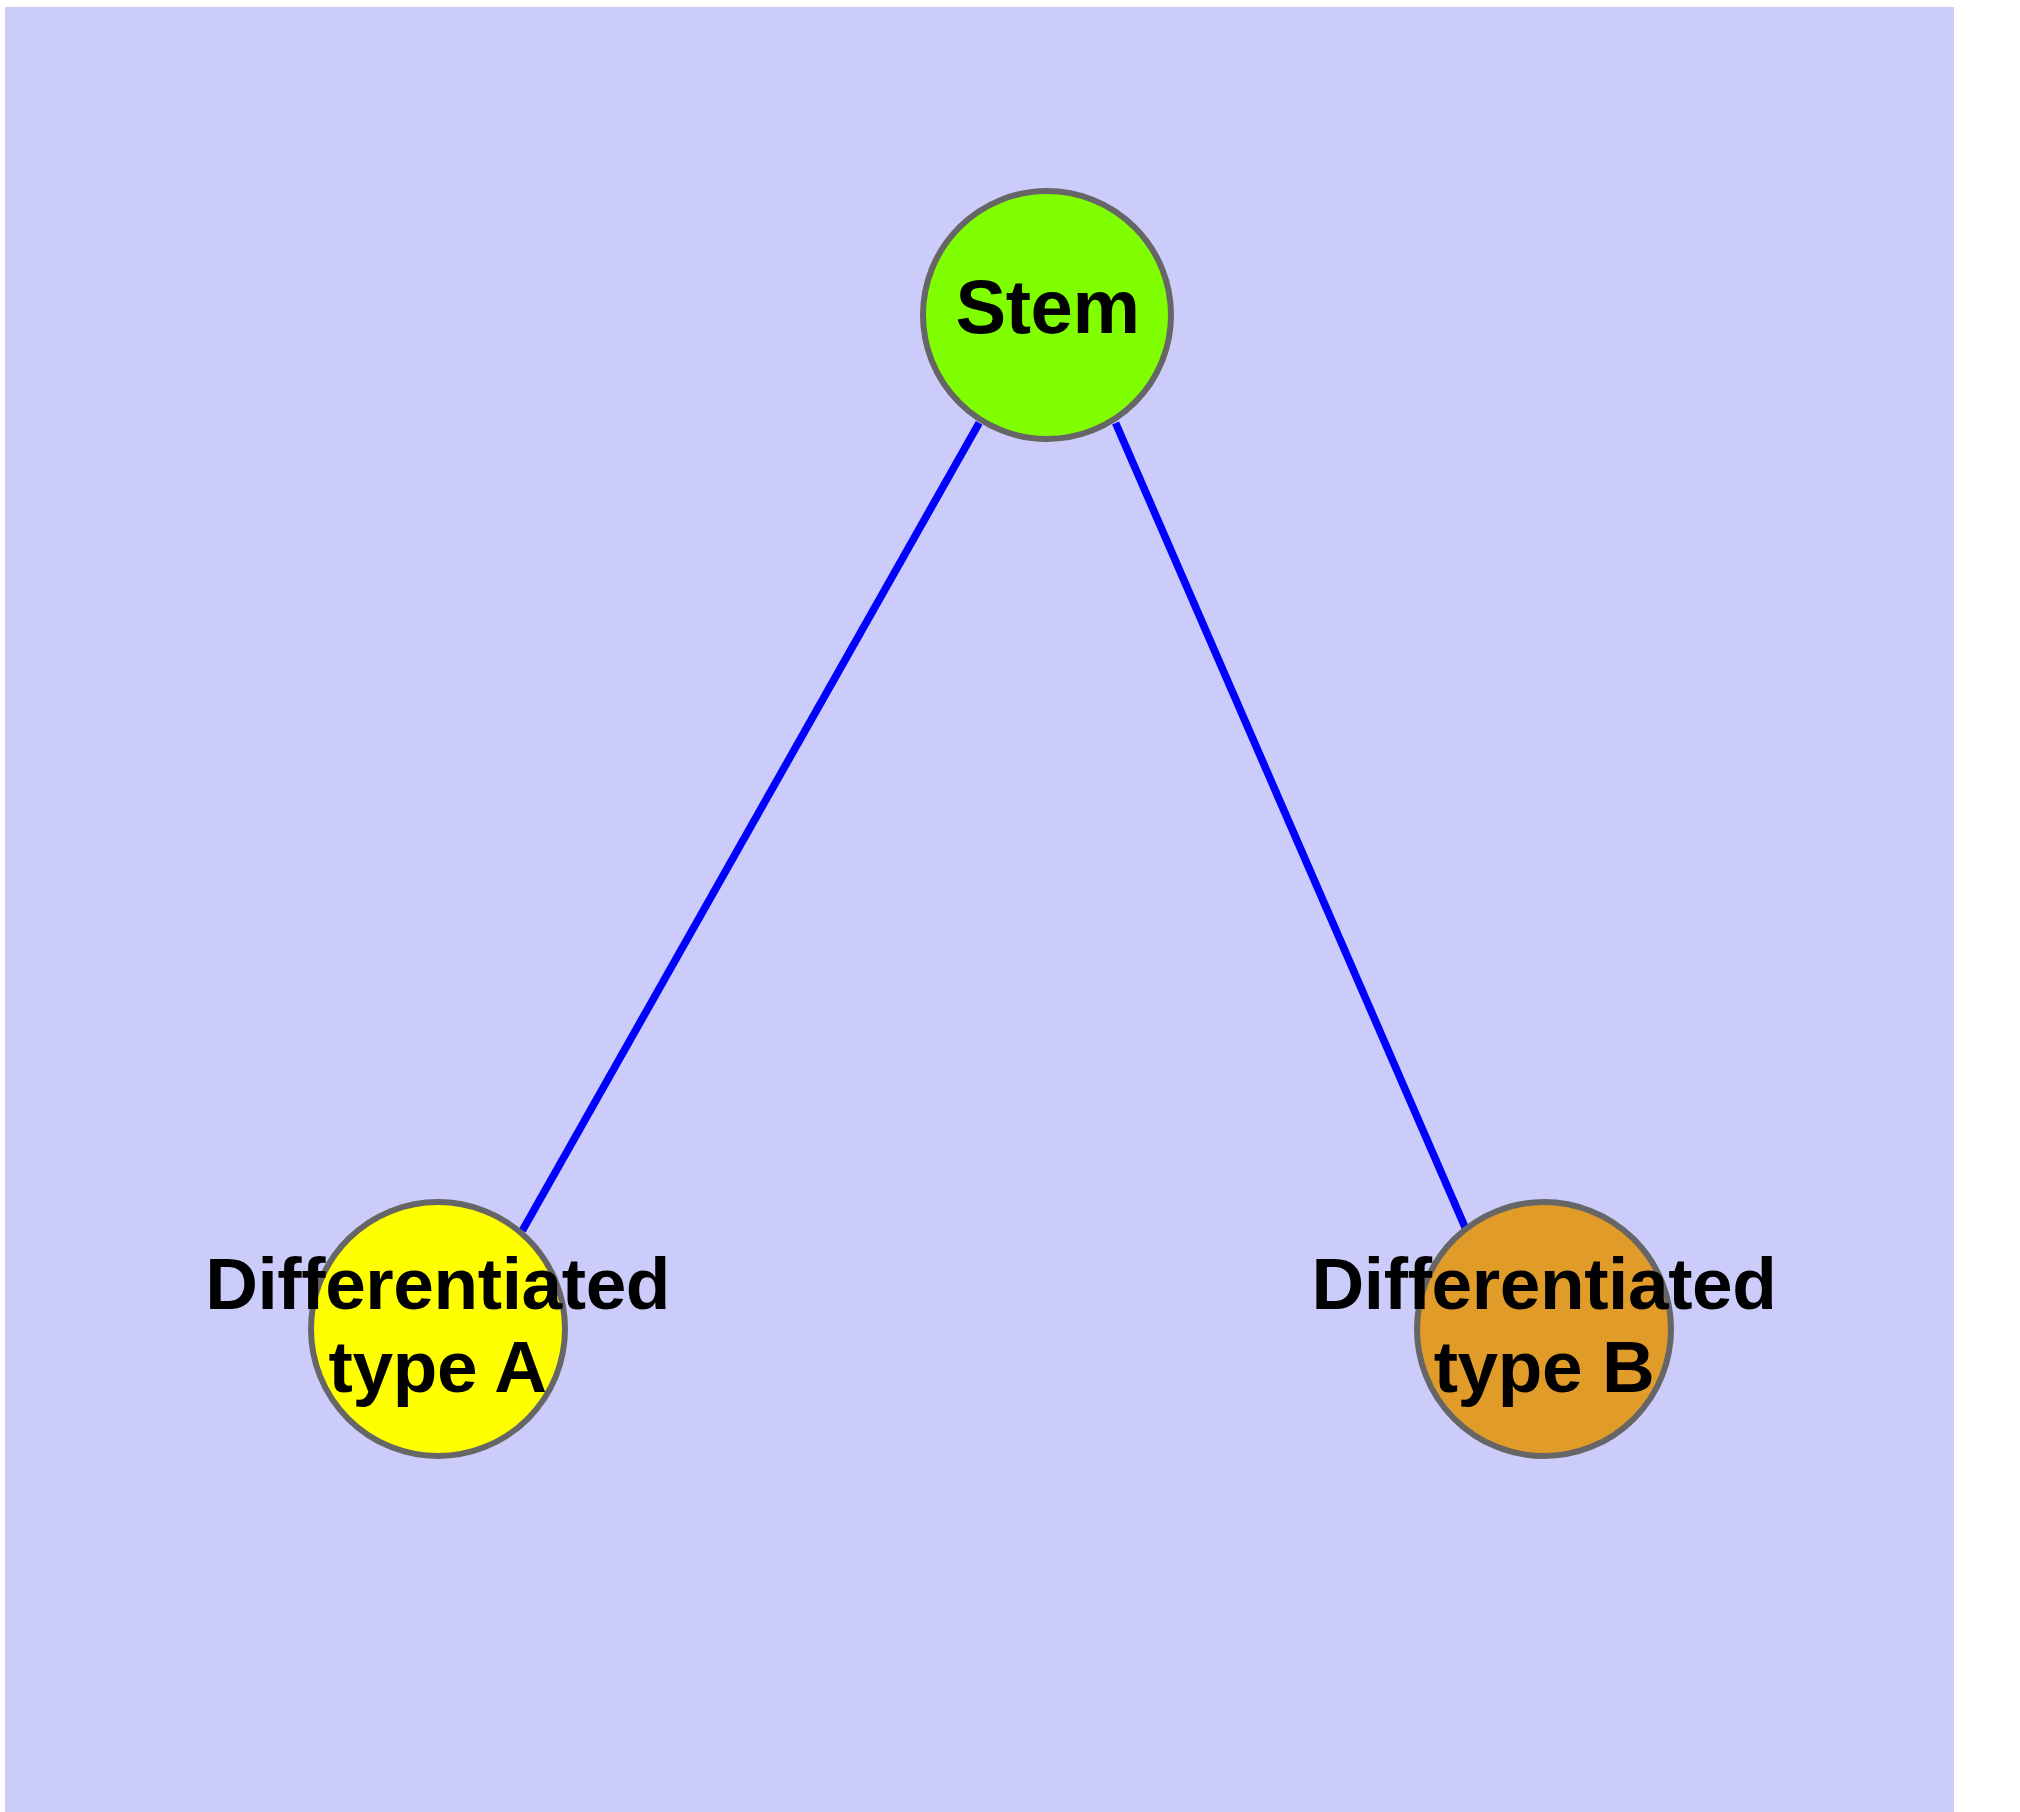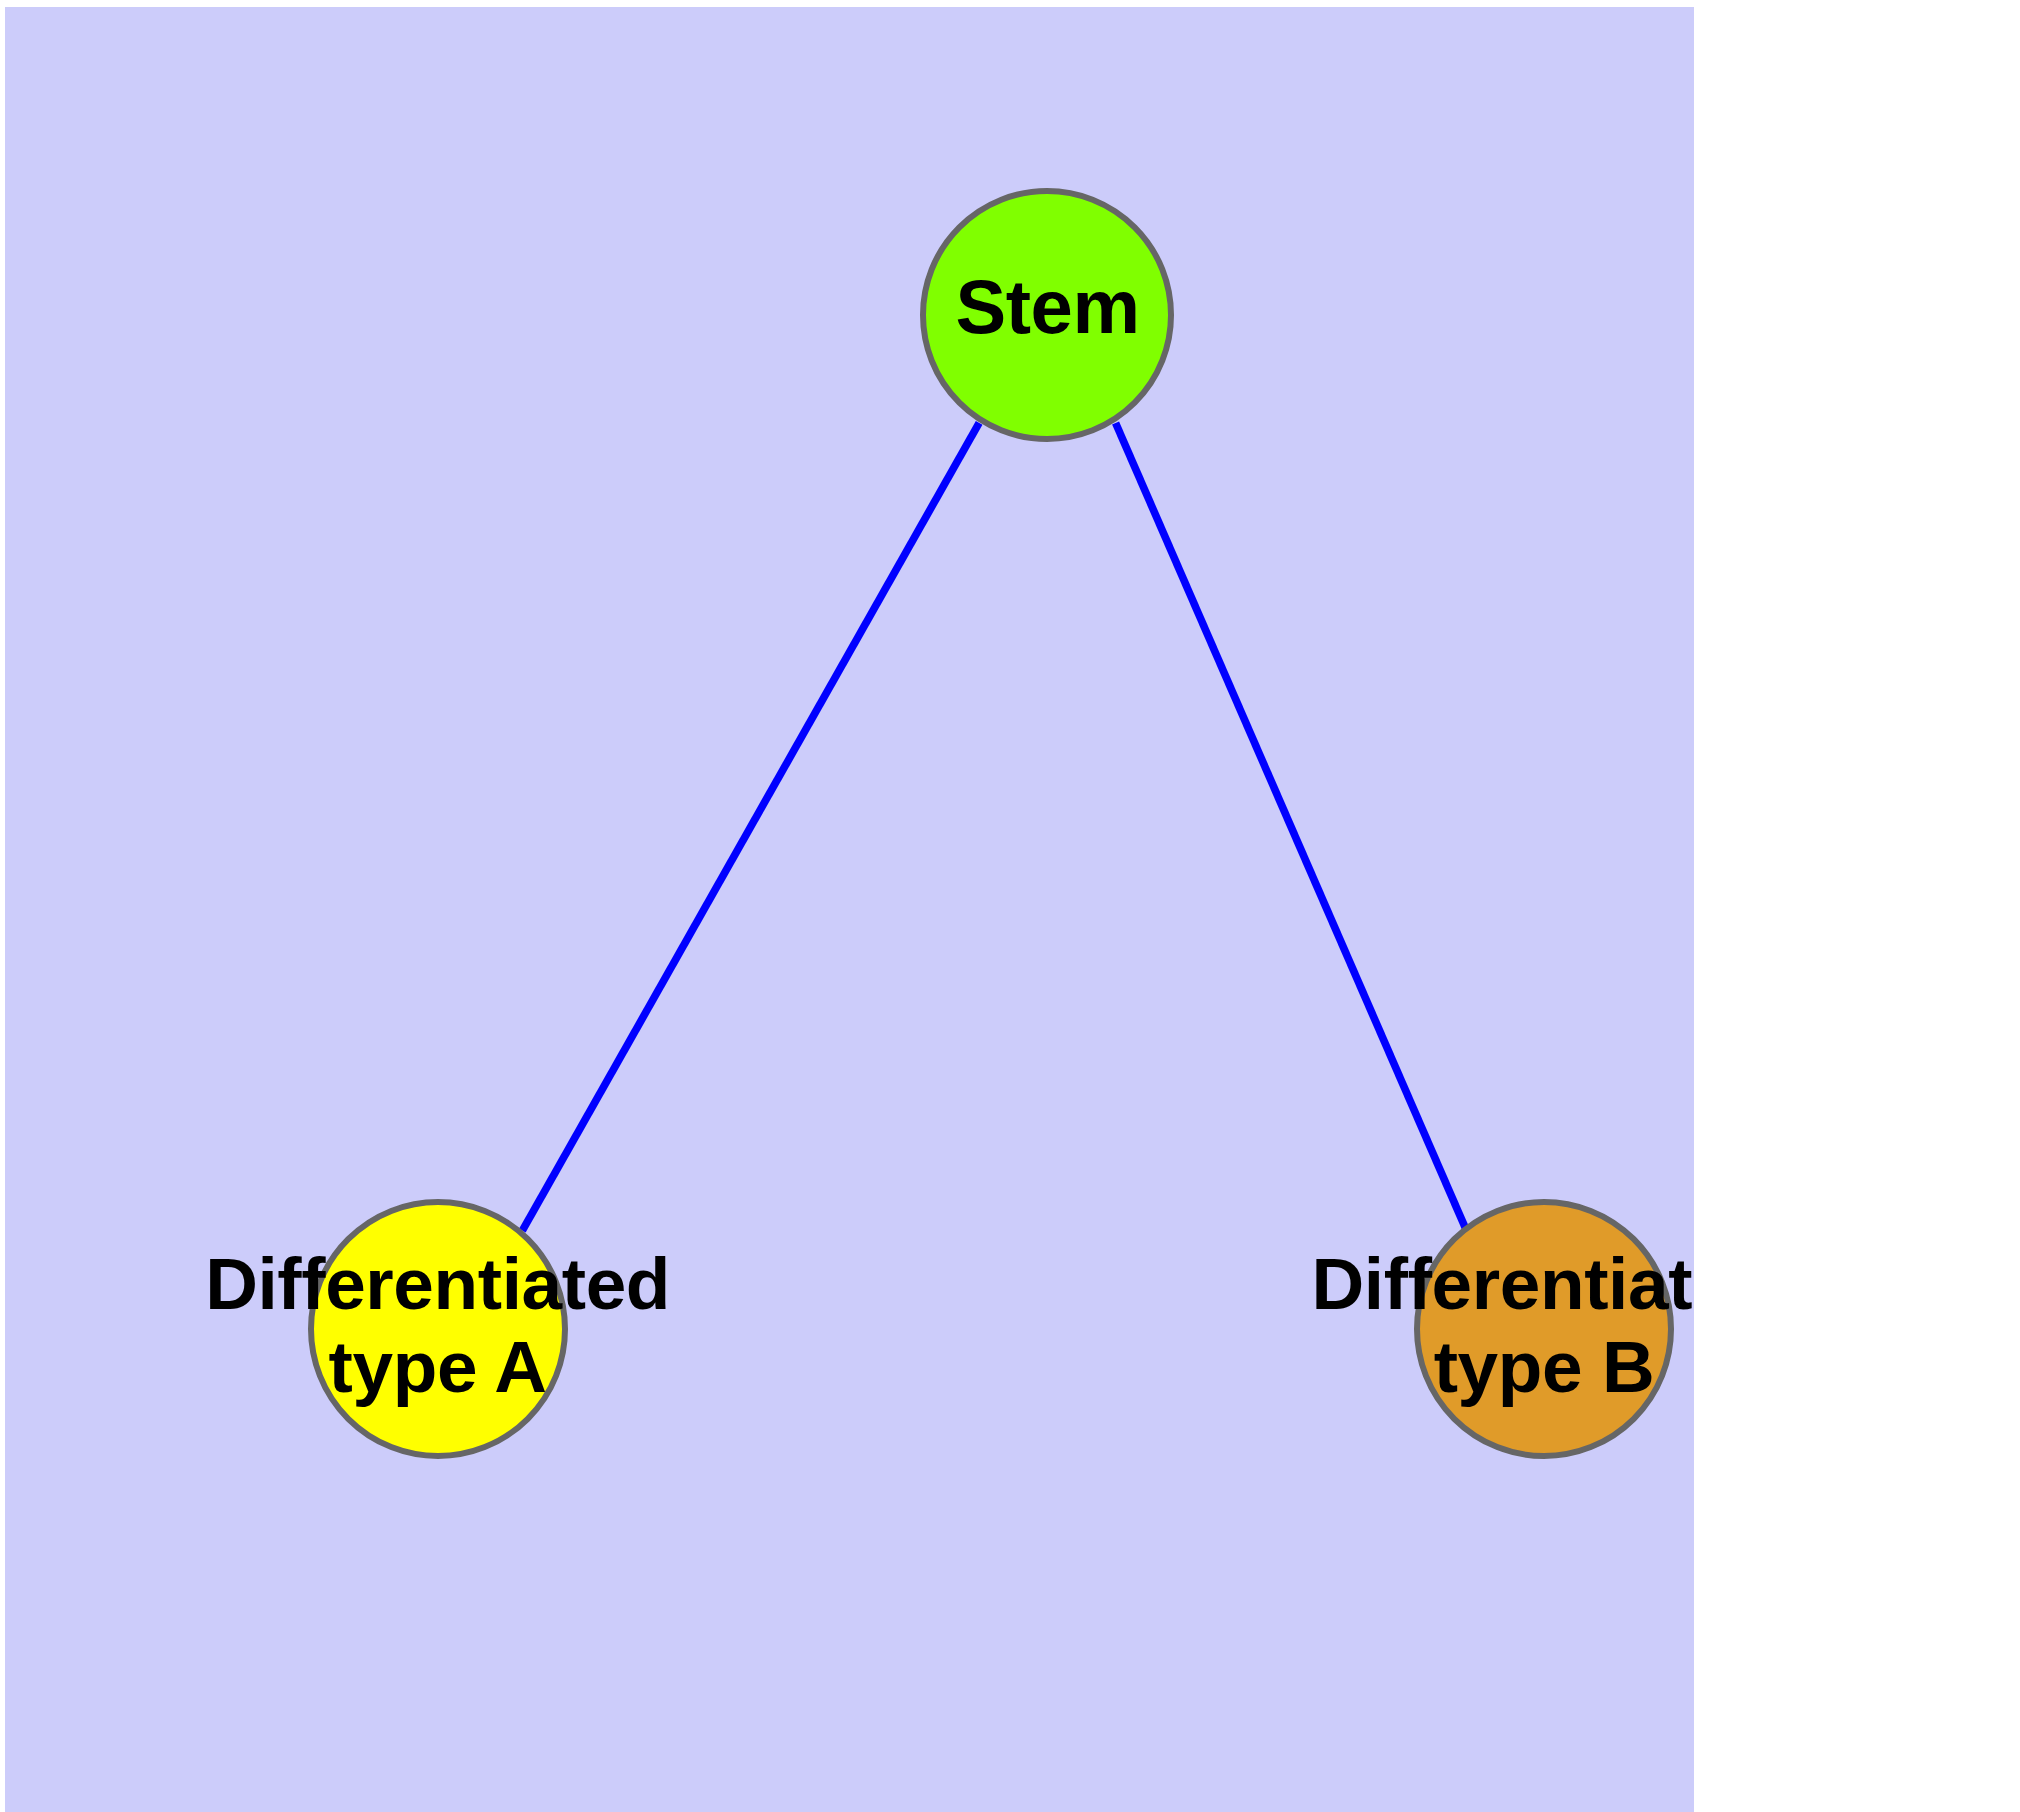--- a/index.html
+++ b/index.html
@@ -6,21 +6,21 @@
   html, body {
     margin: 0;
     padding: 0;
     background: #ffffff;
   }
   body {
     font-family: "Liberation Sans", sans-serif;
   }
   #canvas {
     position: relative;
-    width: 1694px;
+    width: 1954px;
     height: 1812px;
     overflow: hidden;
     background: #ffffff;
   }
   #graph-background {
     position: absolute;
     left: 5.1px;
     top: 6.8px;
     width: 2015px;
     height: 1805px;

